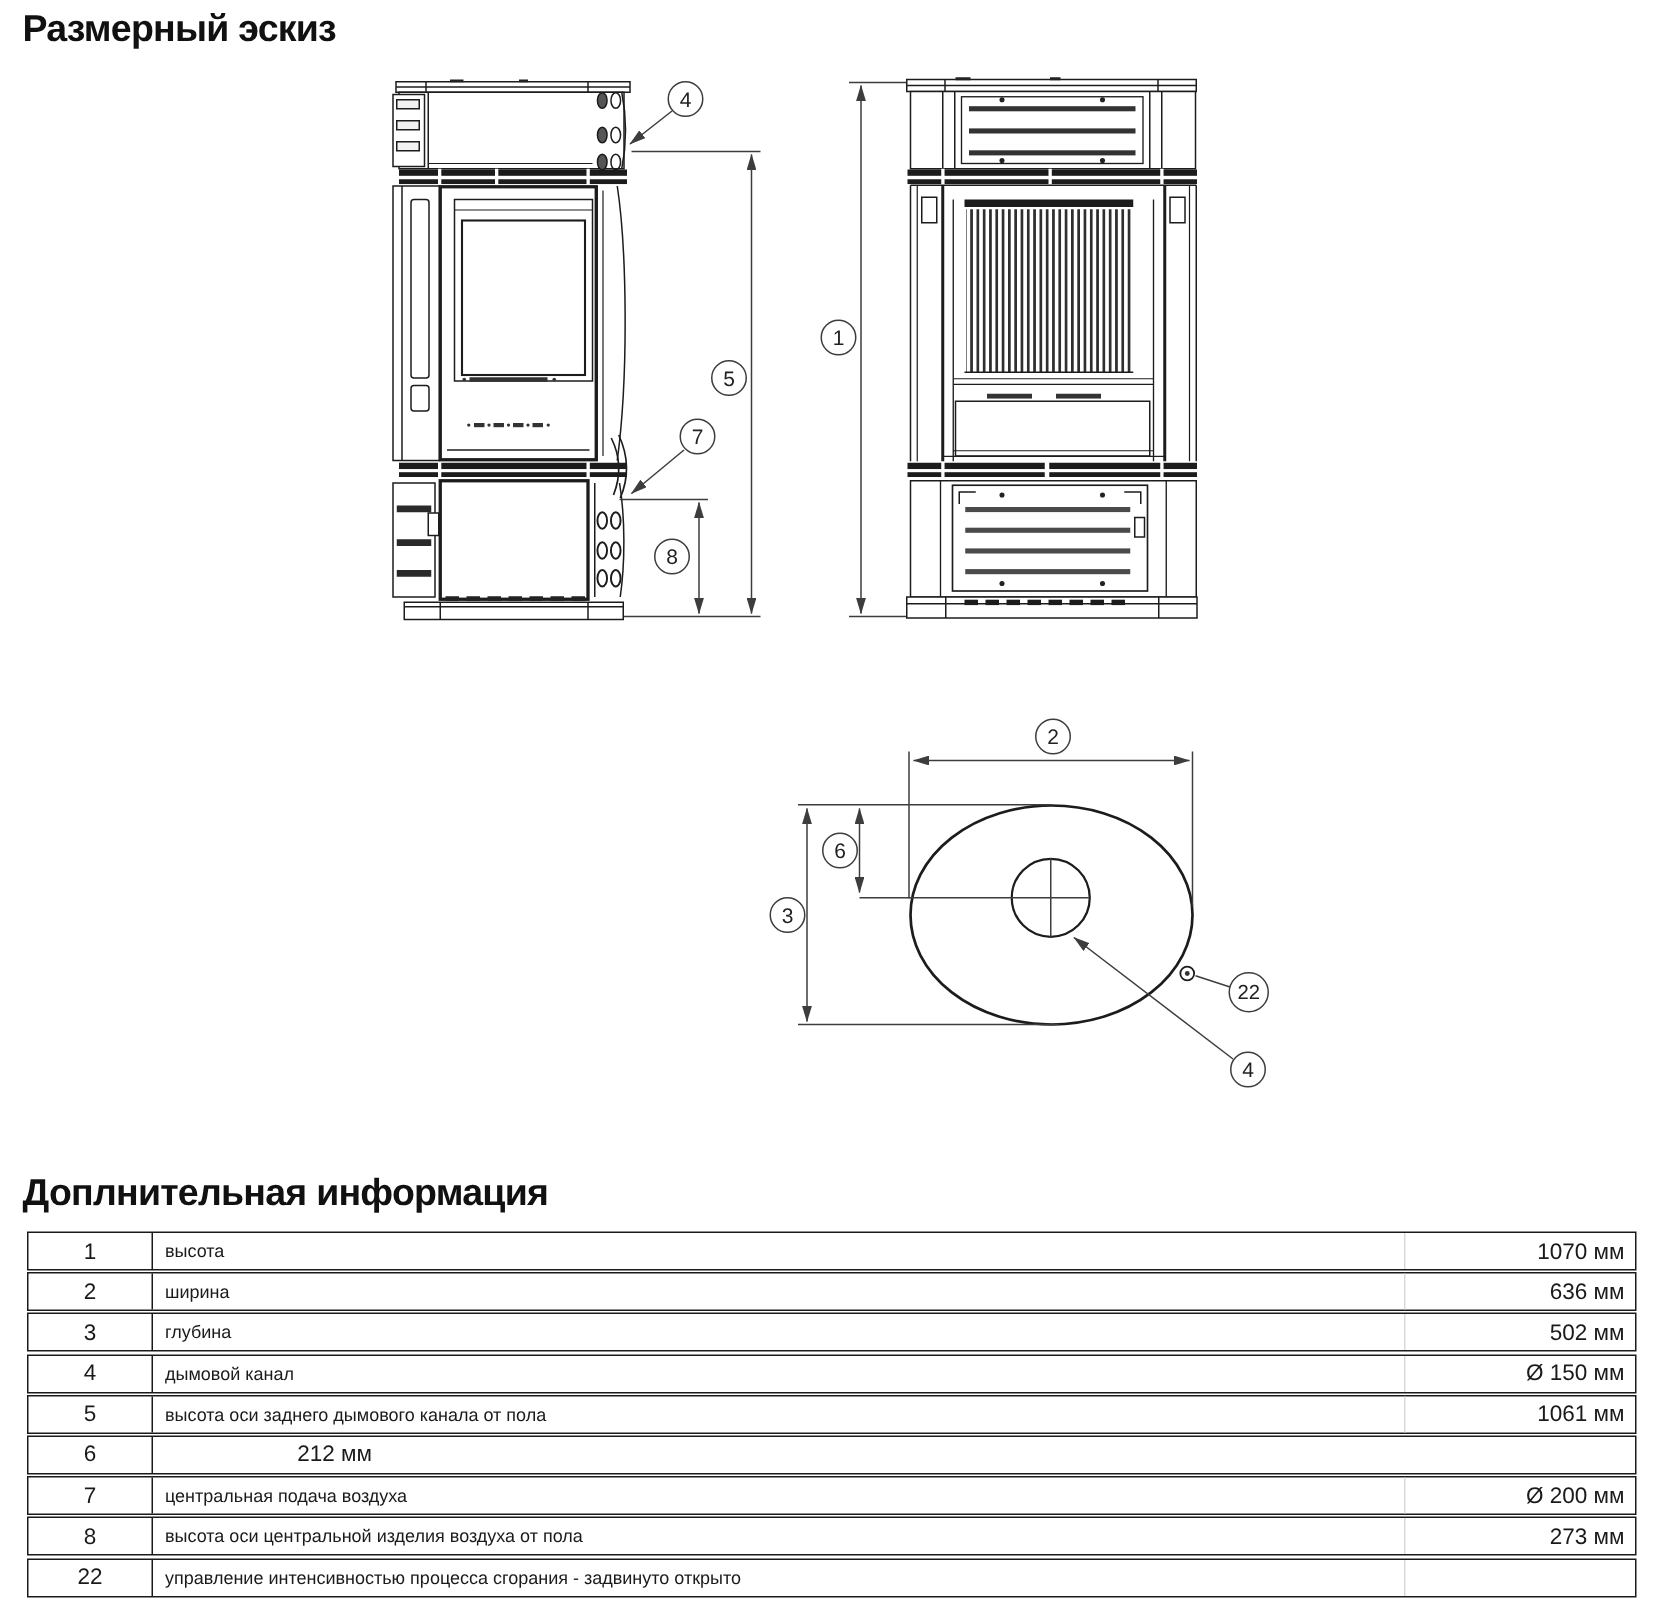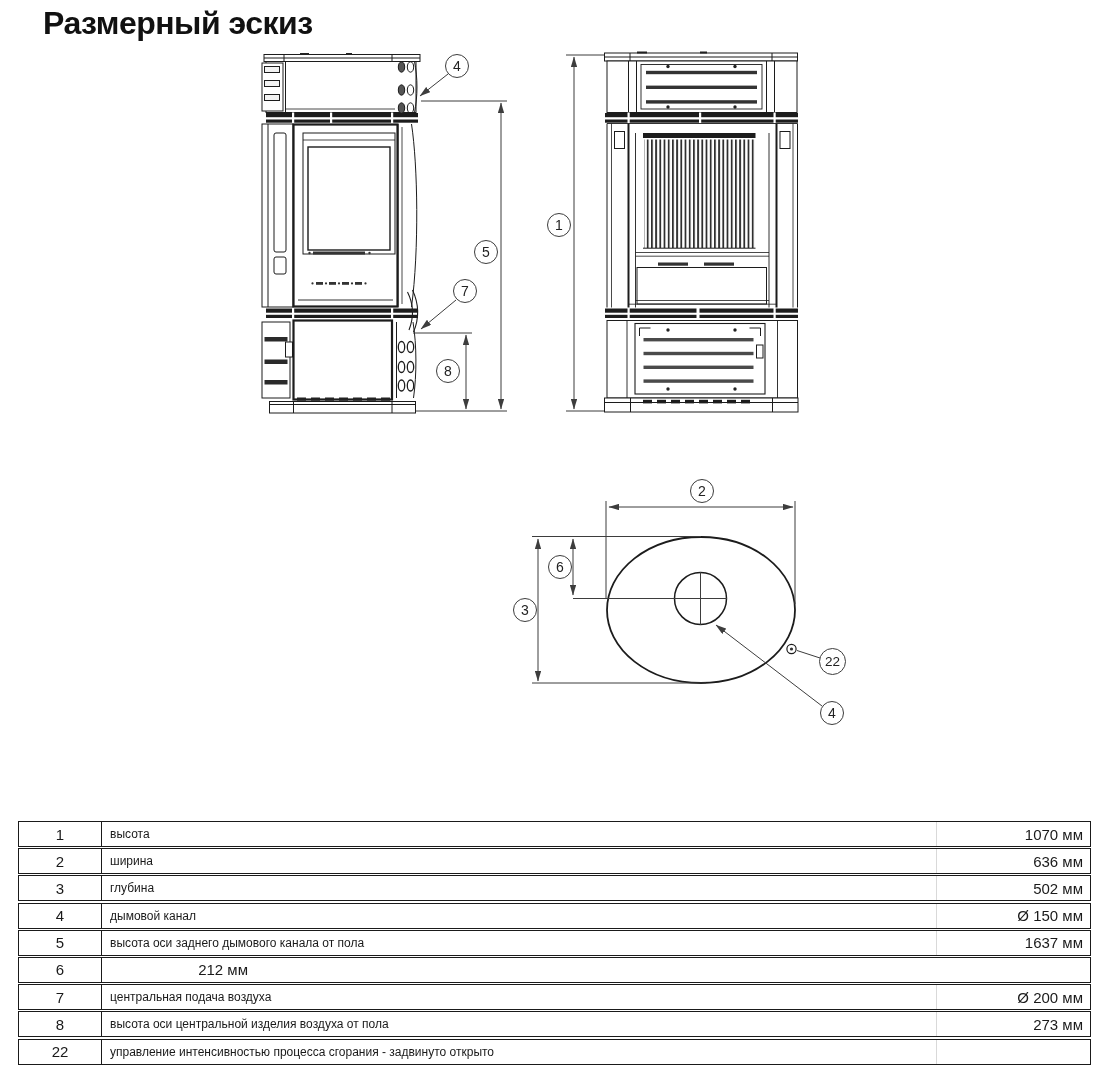--- a/index.html
+++ b/index.html
@@ -1,18 +1,18 @@
 <!DOCTYPE html>
 <html><head>
 <meta charset="utf-8">
 <style>
   html,body{margin:0;padding:0;background:#fff;}
   .stage{position:relative;width:1108px;height:1077px;background:#fff;overflow:hidden;
          font-family:"Liberation Sans",sans-serif;color:#1a1a1a;}
-  .h-title{position:absolute;left:15px;font-size:32px;font-weight:bold;letter-spacing:-0.5px;color:#111;margin-left:28px;}
+  .h-title{position:absolute;left:15px;font-size:25px;font-weight:bold;letter-spacing:-0.5px;color:#111;}
   #sketch-svg{position:absolute;left:0;top:0;}
   .callout{position:absolute;box-sizing:border-box;width:24px;height:24px;border:1.4px solid #3d3d3d;
            border-radius:50%;background:#fff;display:flex;align-items:center;justify-content:center;
            font-size:14px;color:#222;}
   .callout.big{width:27px;height:27px;font-size:13.5px;}
   
   .spec{position:absolute;left:18px;top:821px;width:1073px;}
   .srow{display:flex;box-sizing:border-box;border:1.6px solid #1a1a1a;height:26px;margin-bottom:1.2px;background:#fff;}
   .c1{box-sizing:border-box;width:83px;border-right:1.6px solid #1a1a1a;display:flex;align-items:center;
       justify-content:center;font-size:15px;}
@@ -275,20 +275,21 @@
   <div class="callout" style="left:513px;top:598px;">
       <span>3</span>
     </div>
   <div class="callout big" style="left:819px;top:648px;">
       <span>22</span>
     </div>
   <div class="callout" style="left:820px;top:701px;">
       <span>4</span>
     </div>
 
+  <div class="h-title" style="top:781px;">Доплнительная информация</div>
 
   <div class="spec">
     <div class="srow">
       <div class="c1">1</div>
       <div class="c2">высота</div>
       <div class="c3">1070 мм</div>
     </div>
     <div class="srow">
       <div class="c1">2</div>
       <div class="c2">ширина</div>
@@ -300,21 +301,21 @@
       <div class="c3">502 мм</div>
     </div>
     <div class="srow">
       <div class="c1">4</div>
       <div class="c2">дымовой канал</div>
       <div class="c3">Ø 150 мм</div>
     </div>
     <div class="srow">
       <div class="c1">5</div>
       <div class="c2">высота оси заднего дымового канала от пола</div>
-      <div class="c3">1637 мм</div>
+      <div class="c3">1061 мм</div>
     </div>
     <div class="srow">
       <div class="c1">6</div>
       <div class="c3">212 мм</div>
     </div>
     <div class="srow">
       <div class="c1">7</div>
       <div class="c2">центральная подача воздуха</div>
       <div class="c3">Ø 200 мм</div>
     </div>

